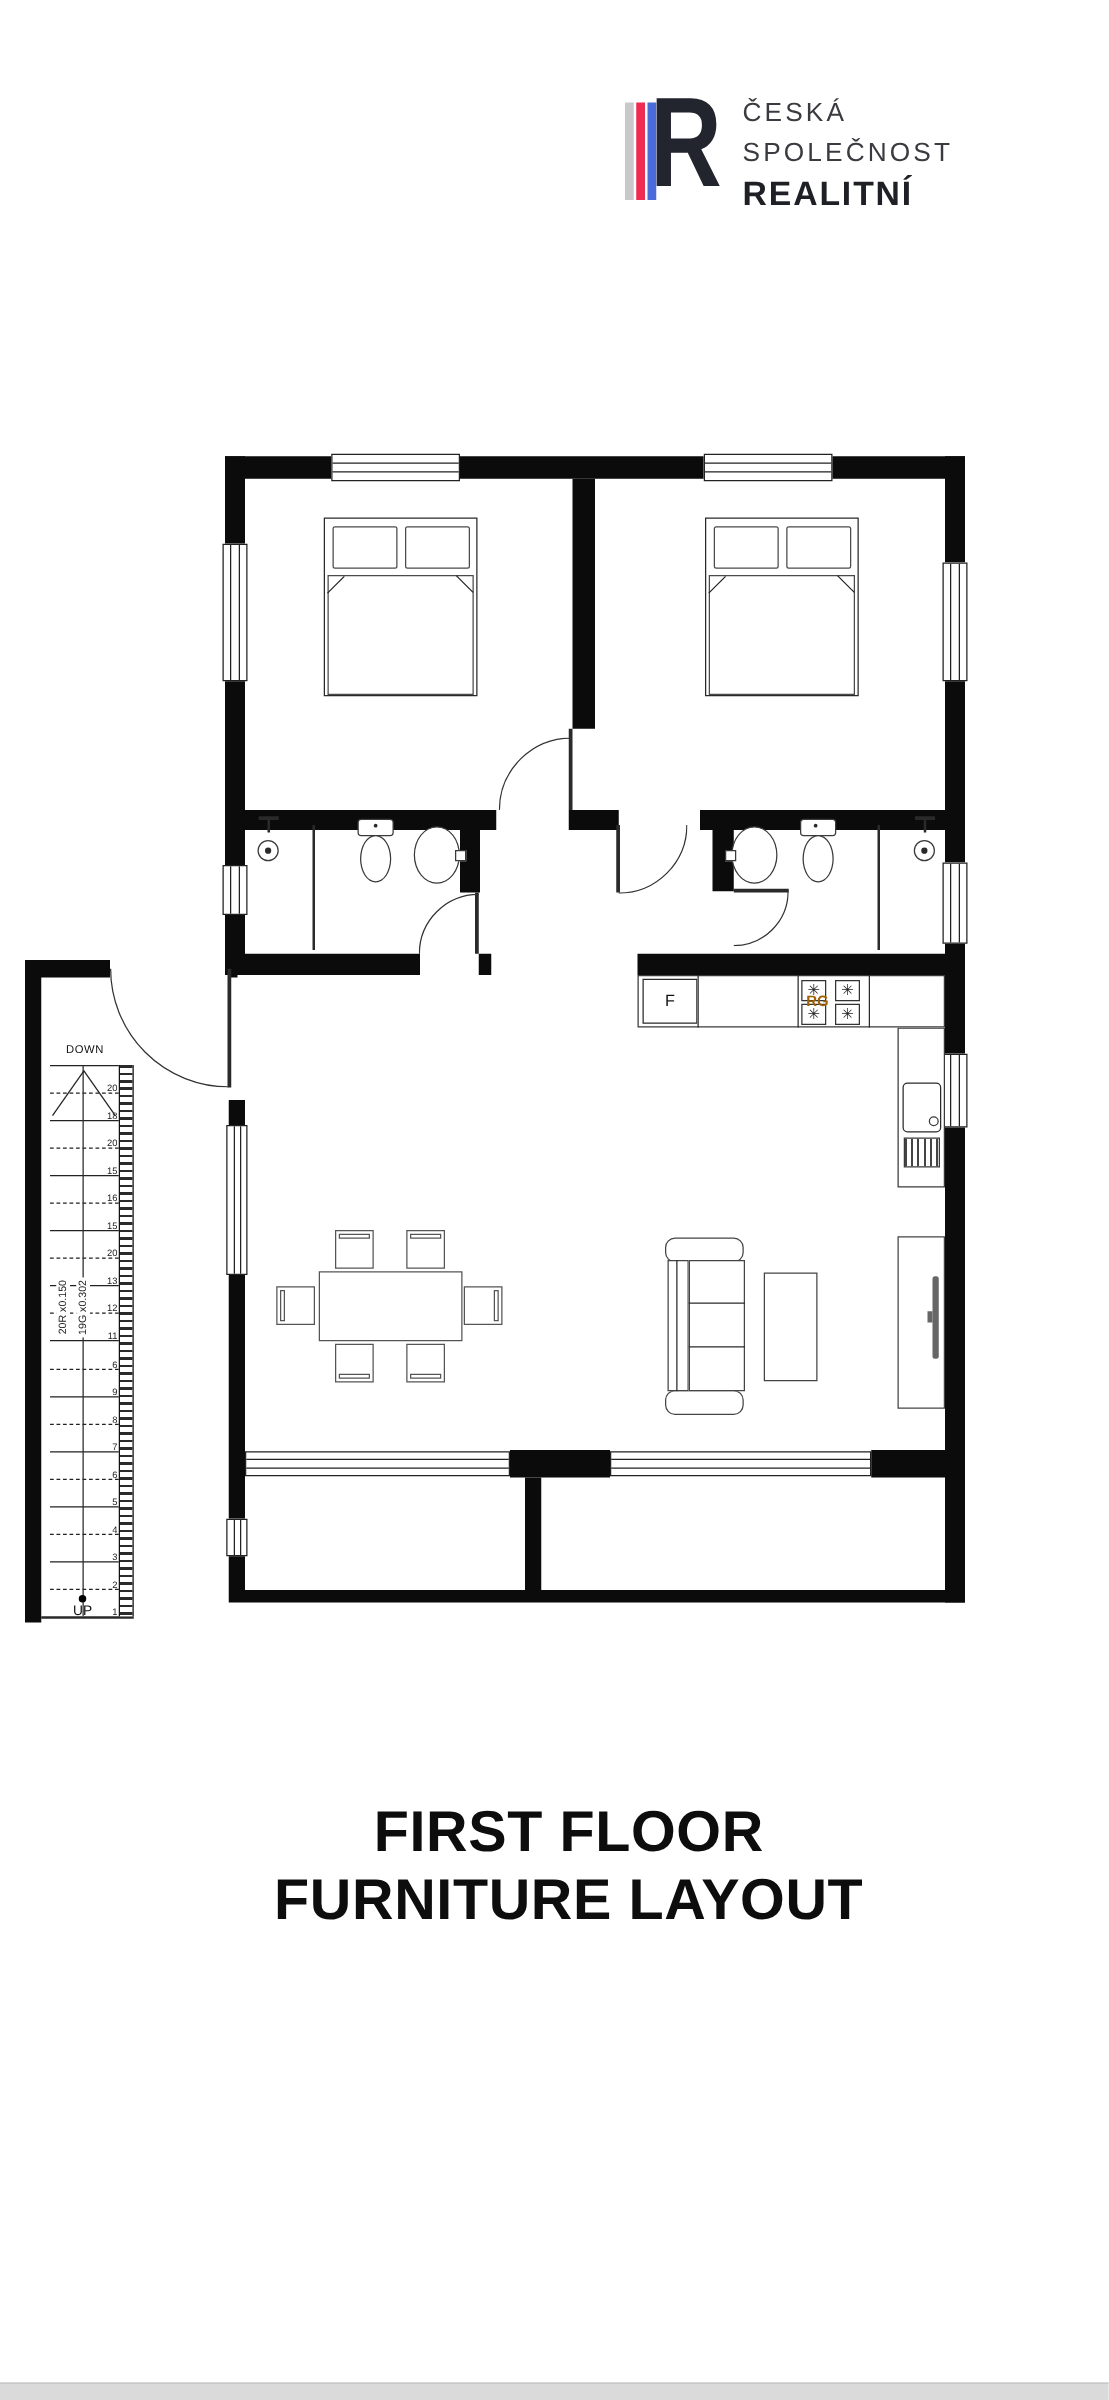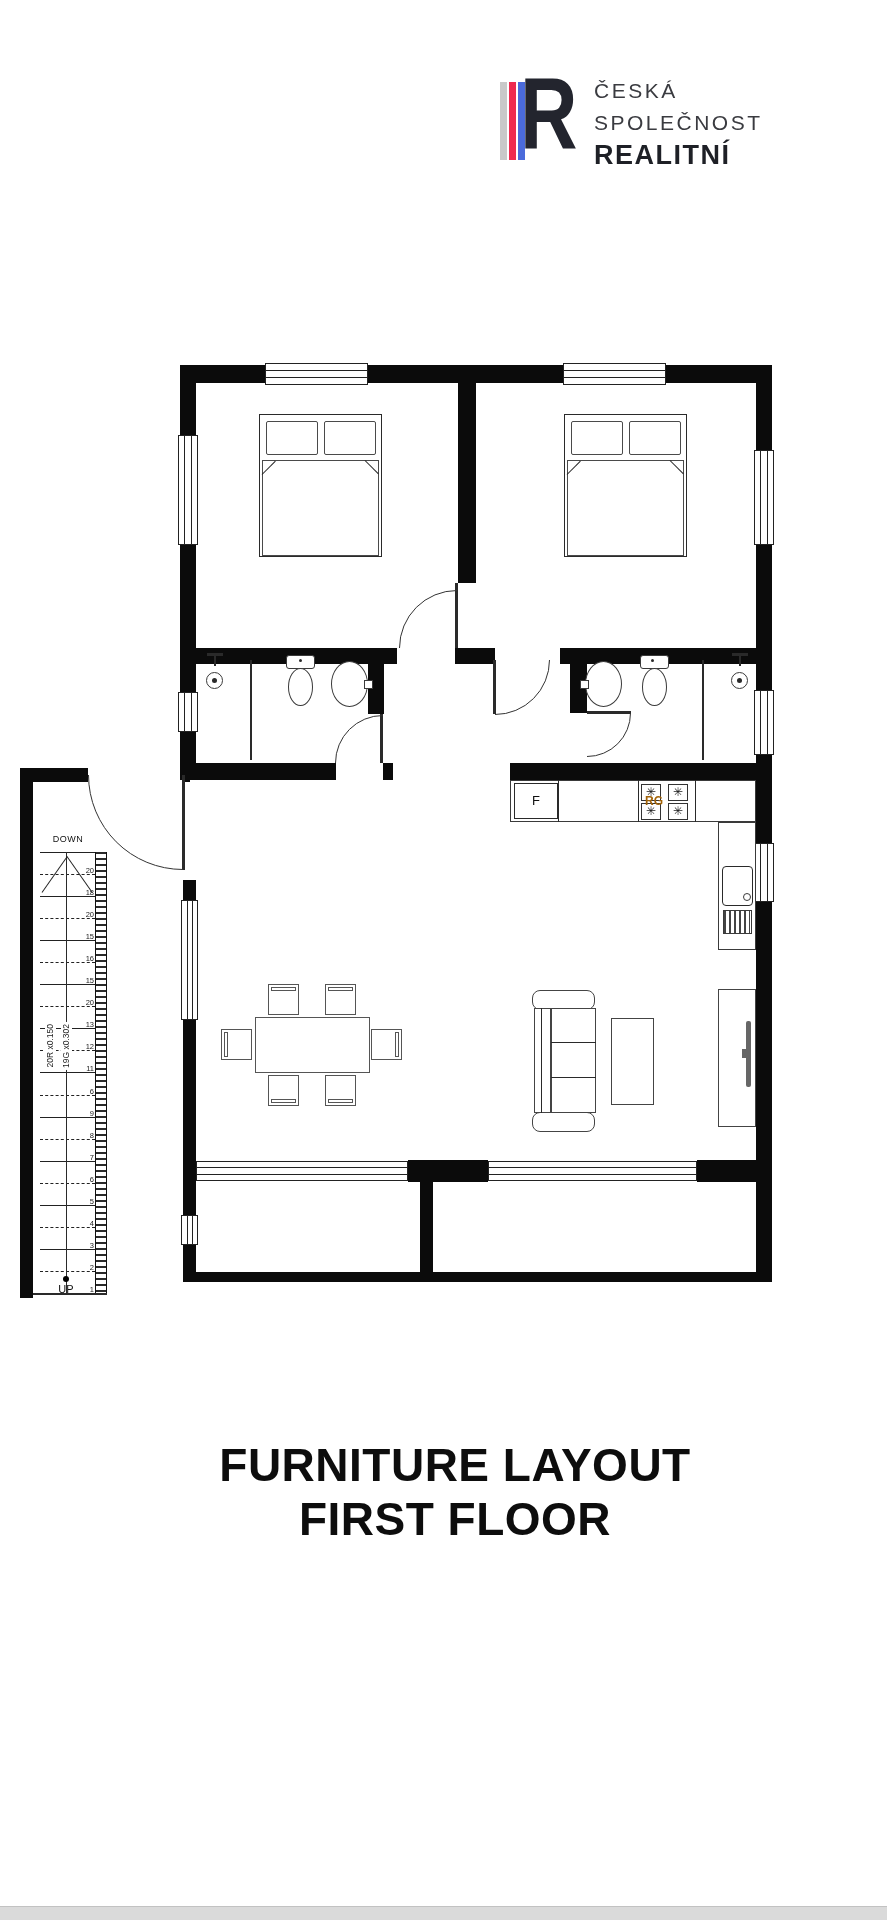--- a/index.html
+++ b/index.html
@@ -273,18 +273,18 @@
     <div class="thin" style="left:66px;top:852px;width:1px;height:441px"></div>
     <div class="diag" style="left:42px;top:892px;width:44px;transform:rotate(-55deg)"></div>
     <div class="diag" style="left:67px;top:856px;width:44px;transform:rotate(55deg)"></div>
     <div class="vtext" style="left:45px;top:1022px">20R x0.150</div>
     <div class="vtext" style="left:61px;top:1022px">19G x0.302</div>
     <div class="thin ell" style="left:63px;top:1276px;width:6px;height:6px;background:#000"></div>
     <div class="lbl" style="left:43px;top:1283px;width:46px;text-align:center;font-size:11px">UP</div>
   </div>
 
   <div class="title">
+    <div>FIRST FLOOR</div>
     <div>FURNITURE LAYOUT</div>
-    <div>FIRST FLOOR</div>
   </div>
 
   <div class="a" style="left:0;top:1906px;width:887px;height:14px;background:#dadada;border-top:1px solid #c2c2c2"></div>
 </div>
 
 </body></html>

